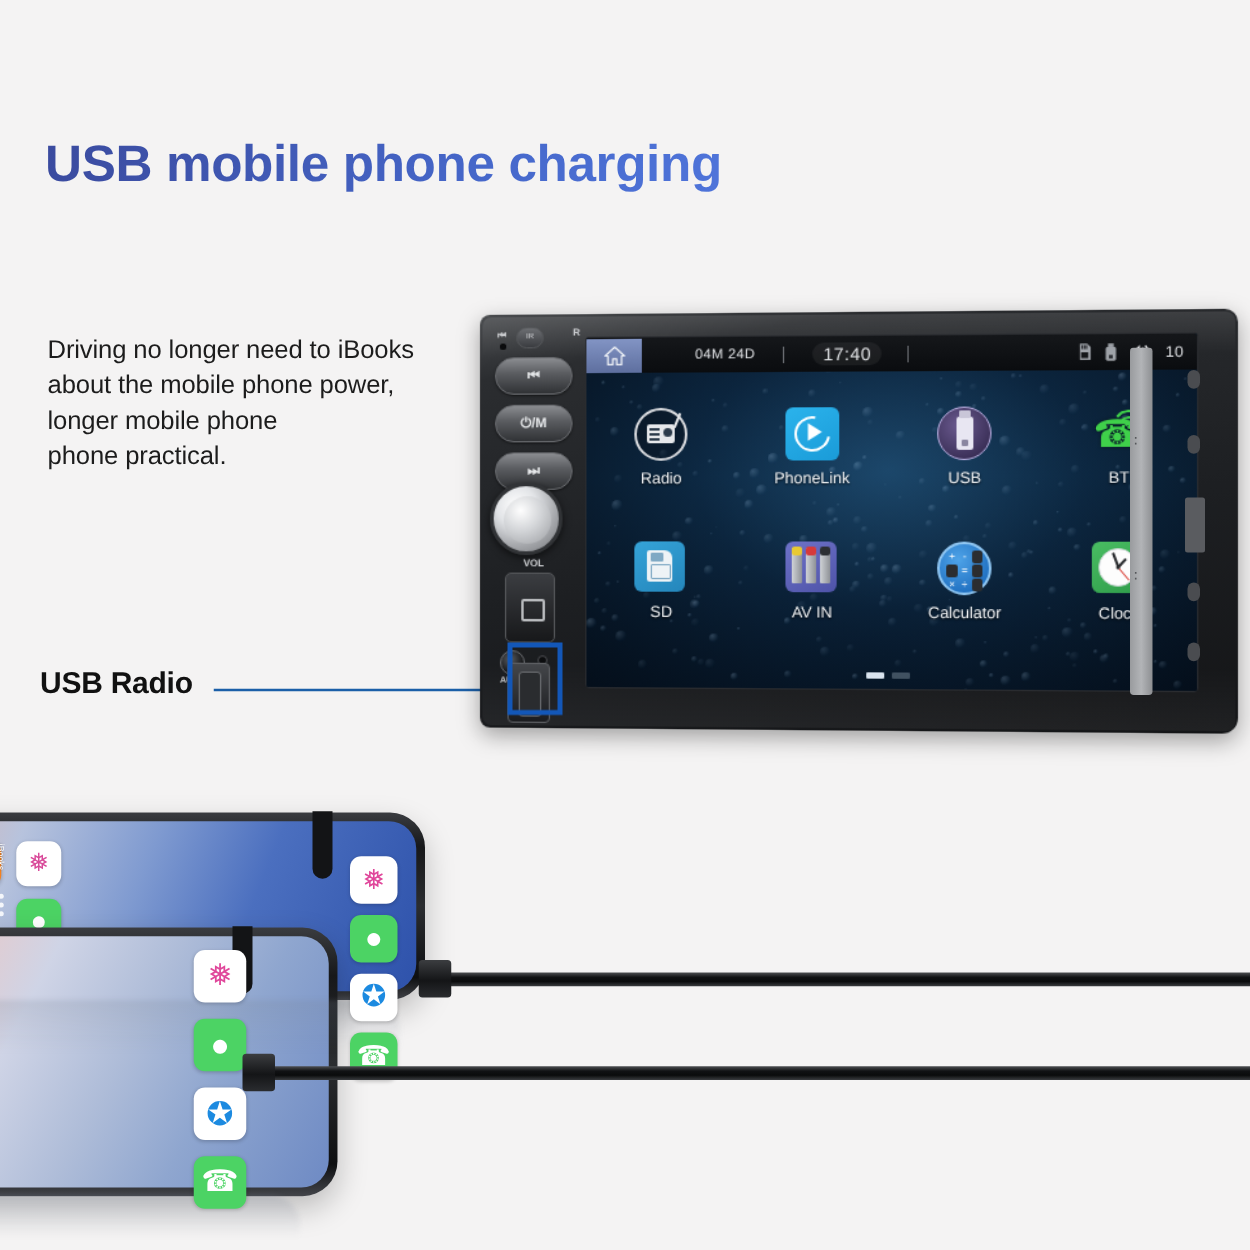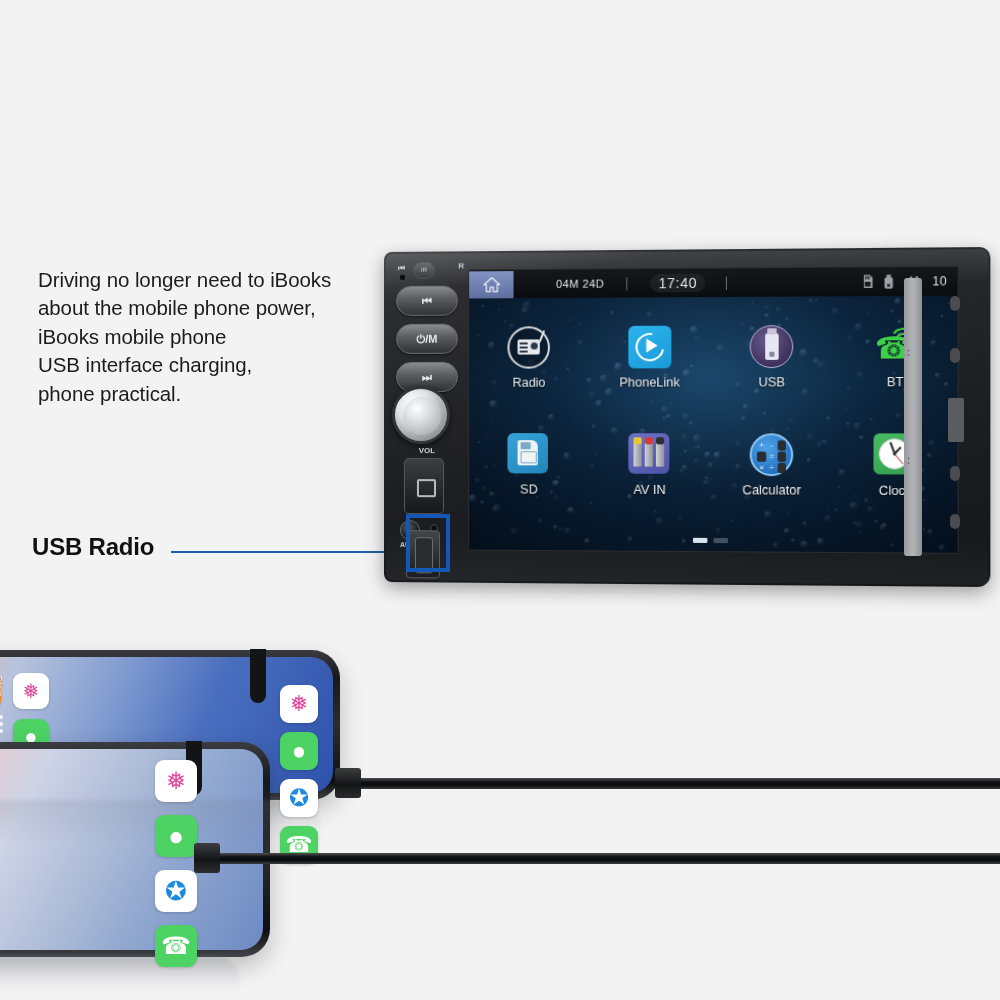--- a/index.html
+++ b/index.html
@@ -396,27 +396,27 @@
   .reflection {
     position: absolute; border-radius: 24px;
     background: linear-gradient(180deg, rgba(120,130,150,.20), rgba(244,243,243,0) 70%);
     filter: blur(2px); z-index: 1;
   }
 </style>
 </head>
 <body>
 
 <div class="headline">
+  <div class="headline-line">USB mobile phone charging</div>
 </div>
 
 <div class="body-copy">
   <div>Driving no longer need to iBooks</div>
   <div>about the mobile phone power,</div>
-  <div>iBooks mobile phone</div>
-  <div>USB interface charging,</div>
+  <div>longer mobile phone</div>
   <div>phone practical.</div>
 </div>
 
 <div class="callout-label">USB Radio</div>
 <div class="callout-line"></div>
 <div class="callout-box"></div>
 
 <div class="head-unit">
 
   <div class="cage">

